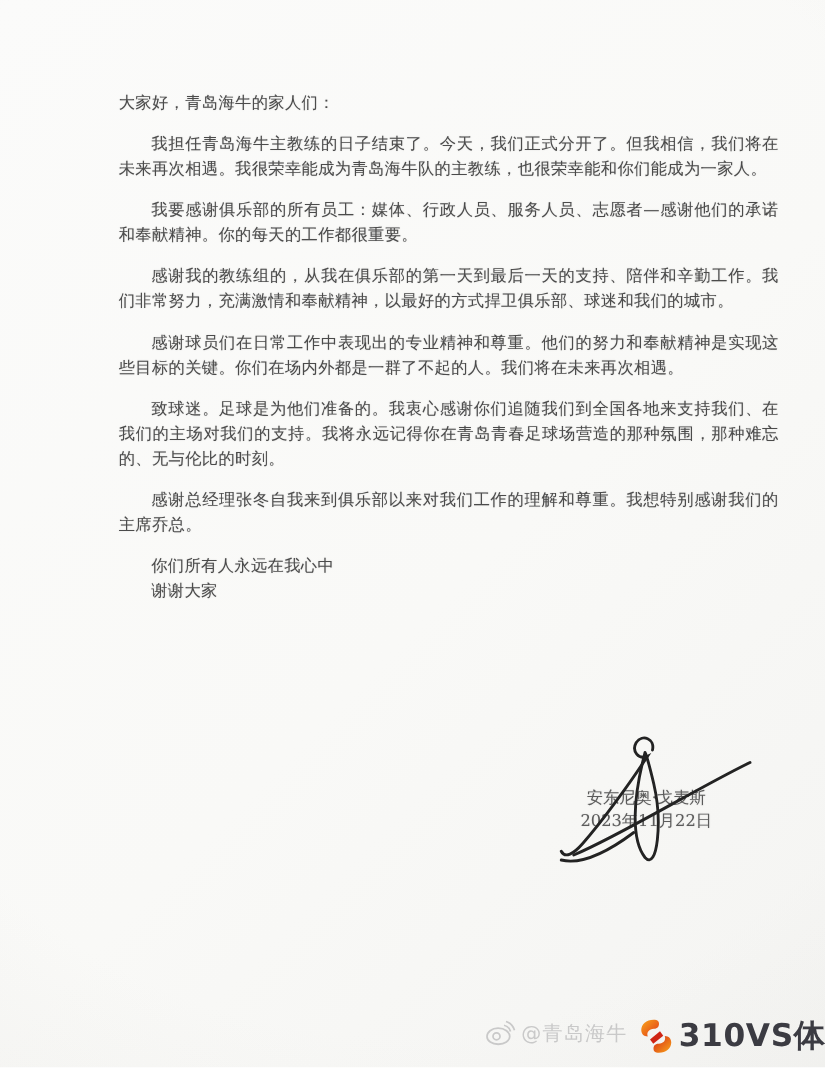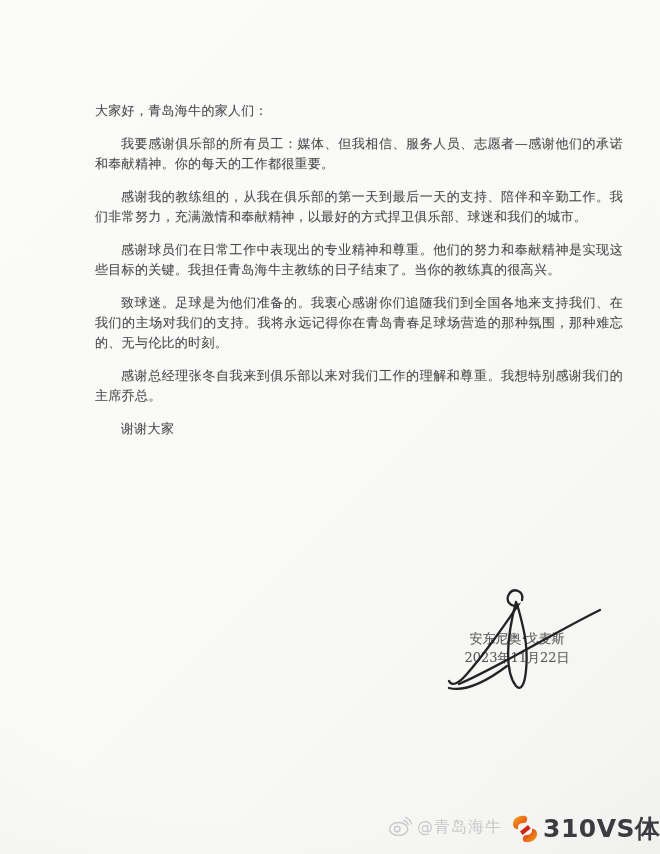--- a/index.html
+++ b/index.html
@@ -11,21 +11,20 @@
       linear-gradient(135deg,#fbfbfa 0%, #f9f9f7 55%, #f4f4f2 100%);
     overflow:hidden;
     font-family:"DejaVu Sans", sans-serif;
   }
   .letter{
     position:absolute;left:95px;top:73px;width:528px;
     font-family:"DejaVu Serif", serif;
     font-size:13px;line-height:20px;color:#4b4b4b;
     letter-spacing:.3px;
     text-shadow:0 0 1px rgba(110,110,110,.35);
-    margin-top:28px;
   }
   .letter p{margin:0 0 13px 0;text-indent:2em;text-align:justify;}
   .letter p.greeting{text-indent:0;}
   .letter .closing p{margin:0;text-indent:2em;}
   .sign-text{
     position:absolute;left:452px;top:629px;width:130px;
     text-align:center;color:#5b5b5b;
     font-family:"DejaVu Serif", serif;font-size:13px;line-height:19px;
     text-shadow:0 0 1px rgba(120,120,120,.35);
   }
@@ -48,26 +47,28 @@
     font-family:"DejaVu Sans", sans-serif;
   }
 </style>
 </head>
 <body>
 
 <div class="page">
 
   <div class="letter">
     <p class="greeting">大家好，青岛海牛的家人们：</p>
-    <p>我要感谢俱乐部的所有员工：媒体、但我相信、服务人员、志愿者—感谢他们的承诺和奉献精神。你的每天的工作都很重要。</p>
+    <p>我担任青岛海牛主教练的日子结束了。今天，我们正式分开了。但我相信，我们将在未来再次相遇。我很荣幸能成为青岛海牛队的主教练，也很荣幸能和你们能成为一家人。</p>
+    <p>我要感谢俱乐部的所有员工：媒体、行政人员、服务人员、志愿者—感谢他们的承诺和奉献精神。你的每天的工作都很重要。</p>
     <p>感谢我的教练组的，从我在俱乐部的第一天到最后一天的支持、陪伴和辛勤工作。我们非常努力，充满激情和奉献精神，以最好的方式捍卫俱乐部、球迷和我们的城市。</p>
-    <p>感谢球员们在日常工作中表现出的专业精神和尊重。他们的努力和奉献精神是实现这些目标的关键。我担任青岛海牛主教练的日子结束了。当你的教练真的很高兴。</p>
+    <p>感谢球员们在日常工作中表现出的专业精神和尊重。他们的努力和奉献精神是实现这些目标的关键。你们在场内外都是一群了不起的人。我们将在未来再次相遇。</p>
     <p>致球迷。足球是为他们准备的。我衷心感谢你们追随我们到全国各地来支持我们、在我们的主场对我们的支持。我将永远记得你在青岛青春足球场营造的那种氛围，那种难忘的、无与伦比的时刻。</p>
     <p>感谢总经理张冬自我来到俱乐部以来对我们工作的理解和尊重。我想特别感谢我们的主席乔总。</p>
     <div class="closing">
+      <p>你们所有人永远在我心中</p>
       <p>谢谢大家</p>
     </div>
   </div>
 
   <div class="sign-text">
     <div>安东尼奥·戈麦斯</div>
     <div>2023年11月22日</div>
   </div>
 
   <svg class="sign-svg" width="165" height="120" viewBox="0 0 165 120" fill="none">

